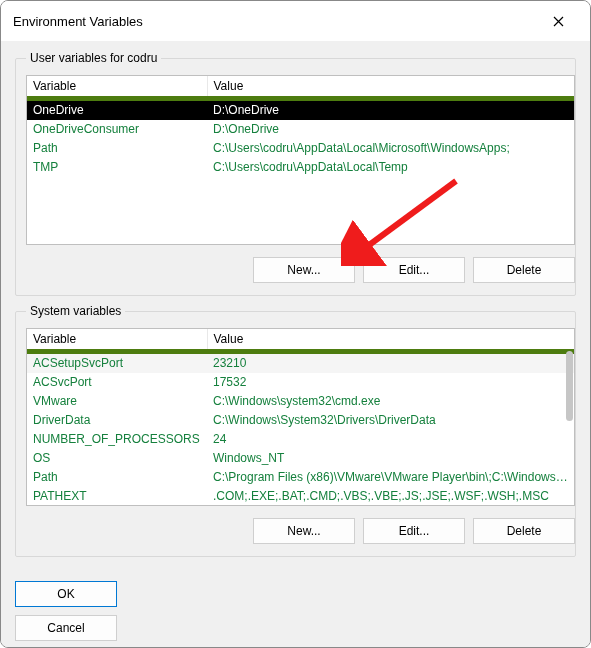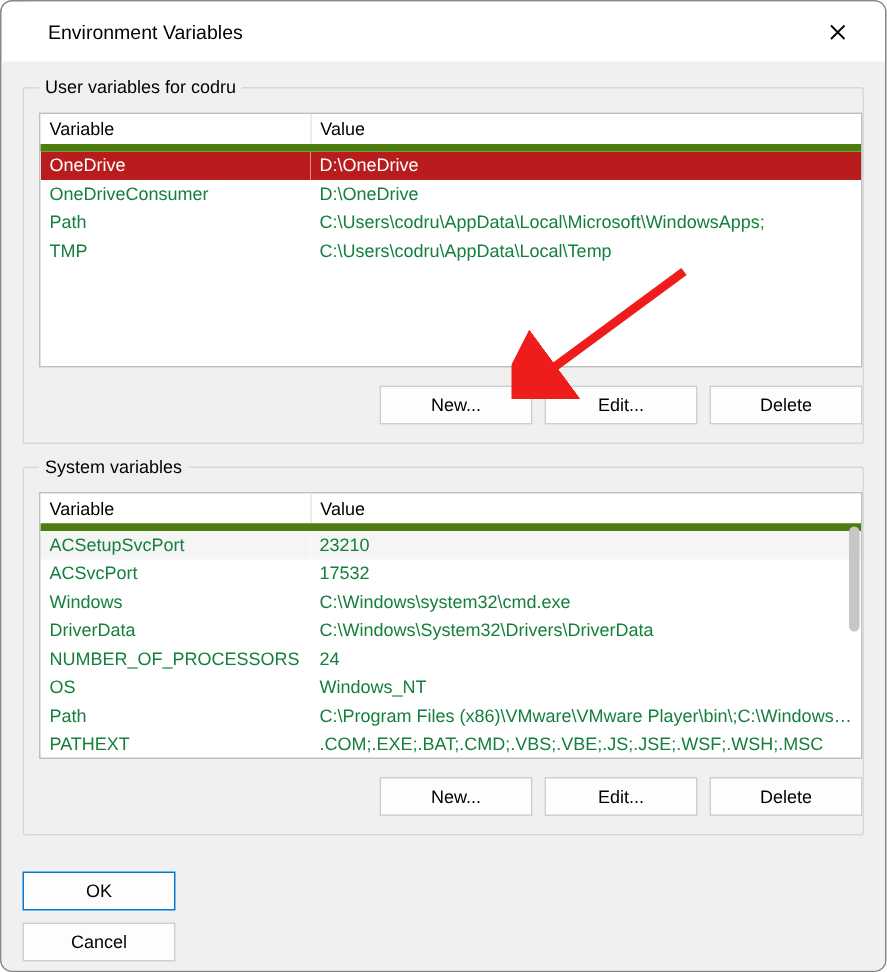--- a/index.html
+++ b/index.html
@@ -13,21 +13,20 @@
       border: 1px solid #888;
       border-radius: 8px;
       position: relative;
     }
     .titlebar {
       height: 40px;
       display: flex;
       align-items: center;
       padding: 0 12px;
       background: #fff;
-      margin-left: 19px;
     }
     .titlebar .title { flex: 1; font-size: 13px; }
     .close-btn {
       width: 40px; height: 30px;
       display: flex; align-items: center; justify-content: center;
       font-size: 14px;
     }
     .content {
       background: #f0f0f0;
       padding: 10px 14px 12px 14px;
@@ -68,21 +67,21 @@
       color: #000;
     }
     thead th:first-child { width: 180px; border-right: 1px solid #e8e8e8; }
     tbody td {
       padding: 2px 6px 3px 6px;
       white-space: nowrap;
       overflow: hidden;
       text-overflow: ellipsis;
       color: #15803d;
     }
-    tbody tr.selected { background: #b91c1c; color: #fff; margin-top: 18px; }
+    tbody tr.selected { background: #000000; color: #fff; margin-top: 18px; }
     tbody tr.selected td { color: #fff; }
     tbody tr.alt { background: #f5f5f5; }
     .btnrow {
       display: flex;
       justify-content: flex-end;
       gap: 8px;
       margin-top: 12px;
     }
     button.btn {
       background: #fdfdfd;
@@ -178,21 +177,21 @@
         <tbody id="sys-tbody">
             <tr class="alt">
               <td>ACSetupSvcPort</td>
               <td>23210</td>
             </tr>
             <tr>
               <td>ACSvcPort</td>
               <td>17532</td>
             </tr>
             <tr>
-              <td>Windows</td>
+              <td>VMware</td>
               <td>C:\Windows\system32\cmd.exe</td>
             </tr>
             <tr>
               <td>DriverData</td>
               <td>C:\Windows\System32\Drivers\DriverData</td>
             </tr>
             <tr>
               <td>NUMBER_OF_PROCESSORS</td>
               <td>24</td>
             </tr>

